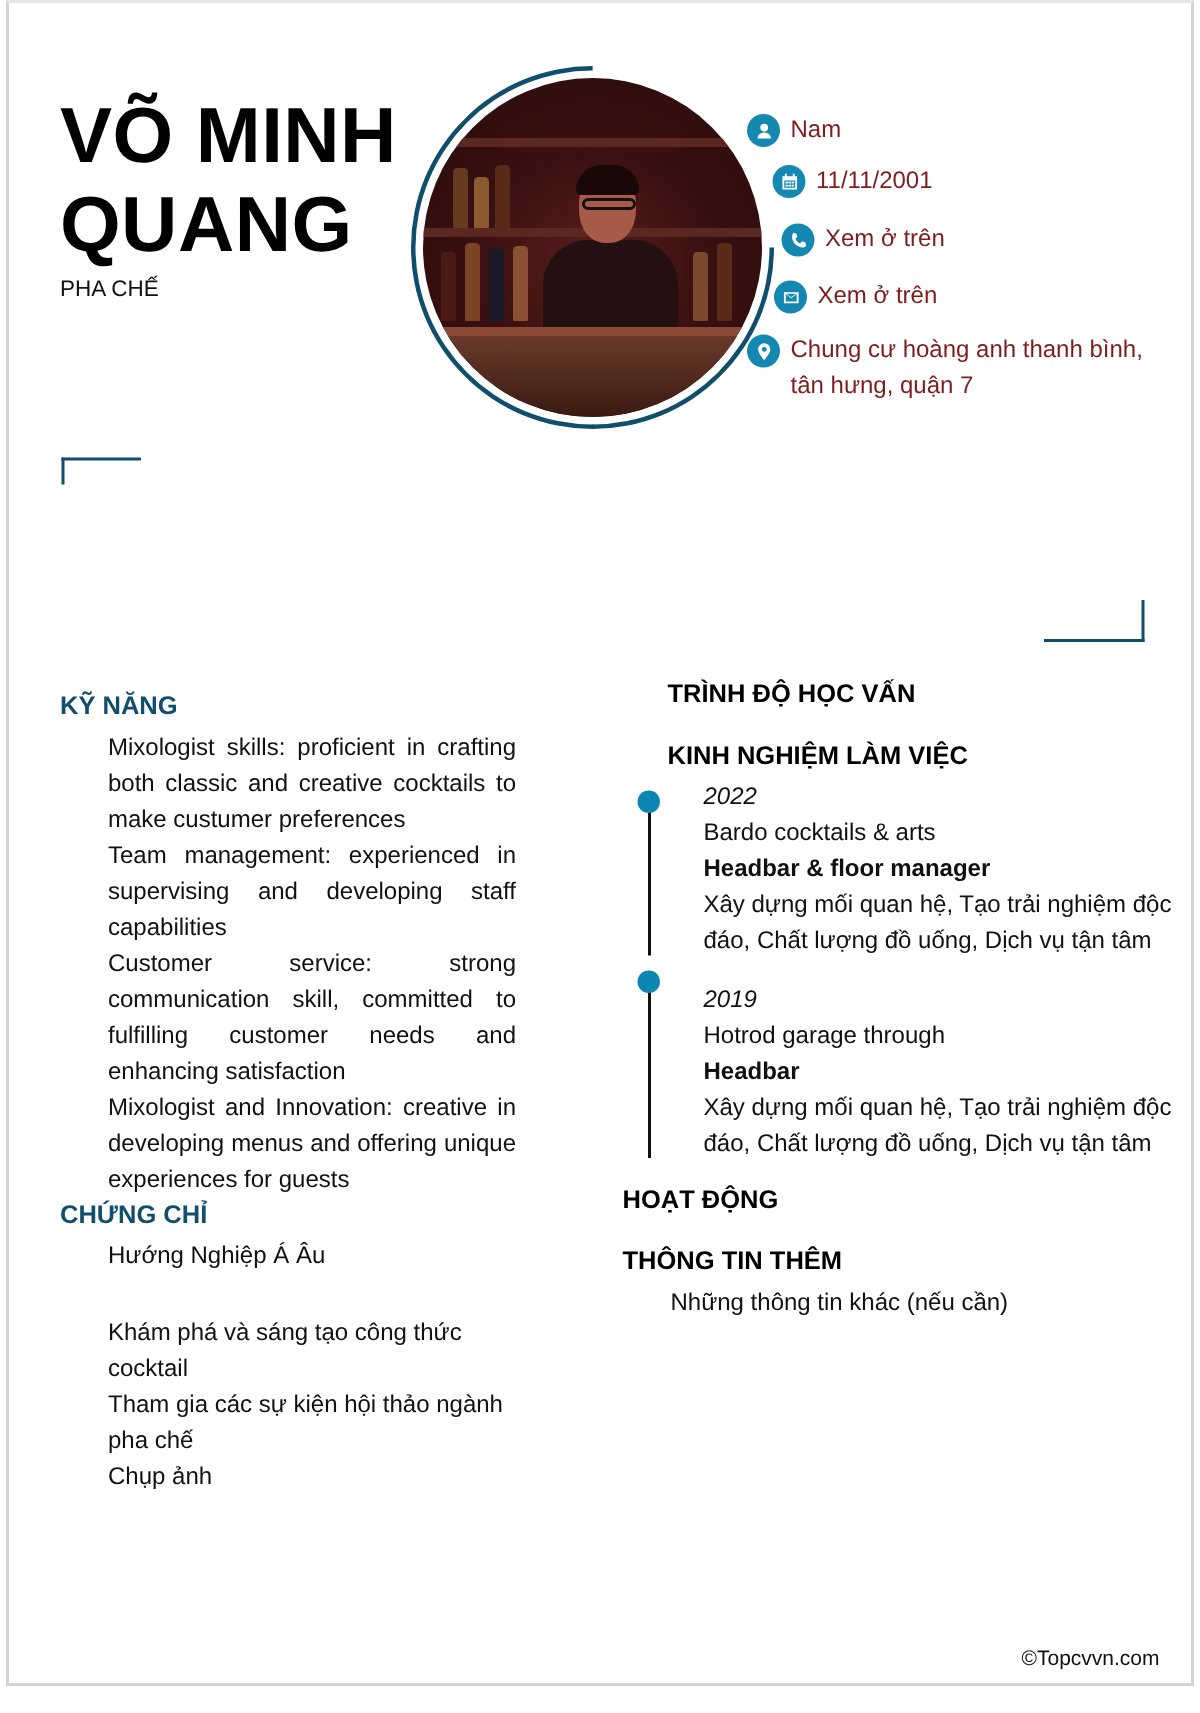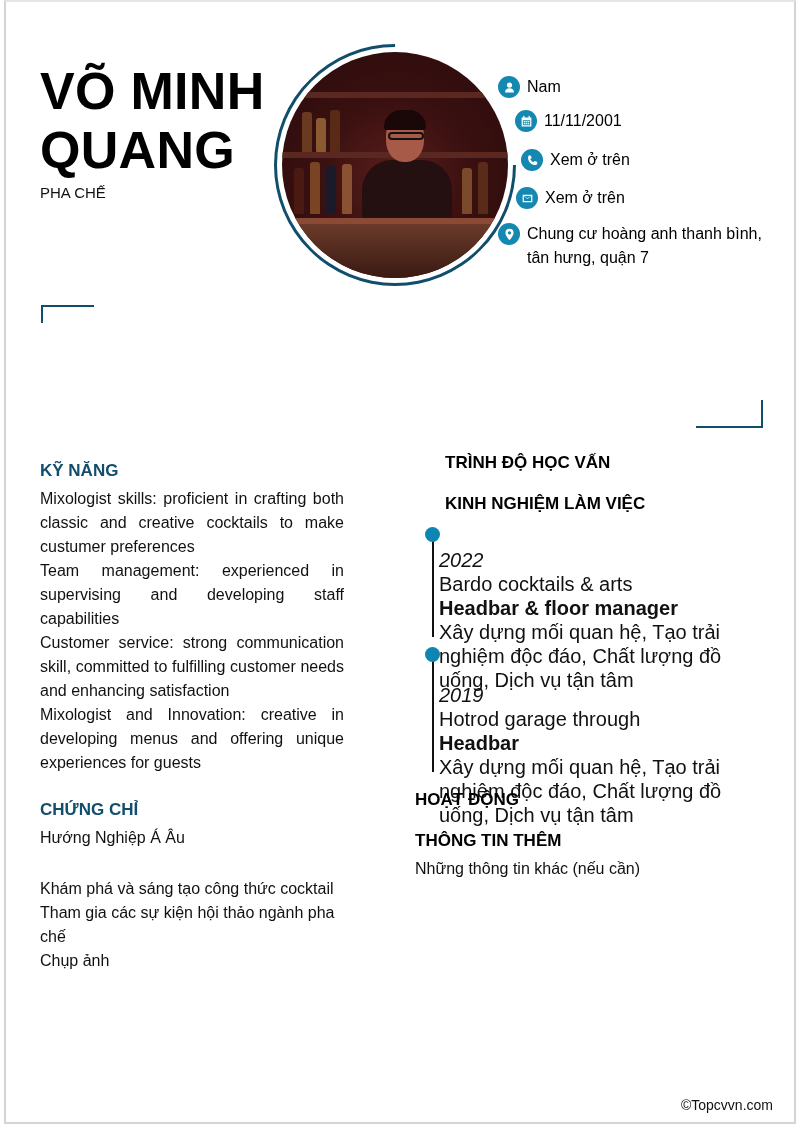--- a/index.html
+++ b/index.html
@@ -19,41 +19,41 @@
     background: radial-gradient(circle at 50% 55%, #5a1e1c 0%, #3a1010 45%, #2a0b0b 100%); }
   .photo .shelf { position: absolute; left: 0; width: 100%; height: 6px; background: #5a2820; }
   .photo .bottle { position: absolute; width: 10px; border-radius: 3px 3px 1px 1px; background: #7a3b2a; }
   .photo .person { position: absolute; left: 80px; top: 62px; width: 90px; height: 140px; }
   .photo .head { position: absolute; left: 24px; top: 0; width: 38px; height: 48px; border-radius: 45%; background: #a85a48; }
   .photo .hair { position: absolute; left: 22px; top: -4px; width: 42px; height: 20px; border-radius: 20px 20px 4px 4px; background: #1a0808; }
   .photo .glasses { position: absolute; left: 26px; top: 18px; width: 36px; height: 8px; border: 2px solid #111; border-radius: 4px; }
   .photo .torso { position: absolute; left: 0; top: 46px; width: 90px; height: 100px; border-radius: 30px 30px 0 0; background: #241010; }
   .photo .jars { position: absolute; left: 0; top: 172px; width: 100%; height: 54px; background: linear-gradient(#6a3a2a, #3a1a12); }
   .photo .counter { position: absolute; left: 0; top: 166px; width: 100%; height: 8px; background: #8a4a36; }
-  .contact { position: absolute; display: flex; align-items: flex-start; font-size: 16px; color: #000000; line-height: 24px; justify-content: flex-end; }
+  .contact { position: absolute; display: flex; align-items: flex-start; font-size: 16px; color: #7f1d1d; line-height: 24px; justify-content: flex-end; }
   .icon-circle { width: 22px; height: 22px; border-radius: 50%; background: #1488b0; display: inline-flex; align-items: center; justify-content: center; margin-right: 7px; flex: 0 0 22px; margin-top: 1px; }
   .icon-circle svg { width: 13px; height: 13px; fill: #fff; }
 
   .objective { position: absolute; left: 65px; top: 308px; width: 675px; font-size: 16px; line-height: 24px; text-align: justify; color: #111; }
   .objective p { margin-bottom: 24px; }
   .bracket-tl { position: absolute; left: 41px; top: 305px; width: 53px; height: 18px; border-left: 2px solid #104e6b; border-top: 2px solid #104e6b; }
   .bracket-br { position: absolute; left: 696px; top: 400px; width: 67px; height: 28px; border-right: 2px solid #104e6b; border-bottom: 2px solid #104e6b; }
   .objective-clip { position: absolute; left: 60px; top: 304px; width: 690px; height: 124px; overflow: hidden; }
 
   .left-col { position: absolute; left: 40px; width: 304px; }
   .sec-title-blue { font-size: 17px; font-weight: 700; color: #124d6b; line-height: 24px; }
-  .body-text { font-size: 16px; line-height: 24px; color: #111; }
+  .body-text { font-size: 16px; line-height: 24px; color: #111; margin-left: 32px; }
   .justify { text-align: justify; }
 
   .right-col { position: absolute; width: 360px; }
   .sec-title-black { font-size: 17px; font-weight: 700; color: #000; line-height: 24px; }
 
   .timeline { position: absolute; left: 432px; width: 2px; background: #111; }
   .dot { position: absolute; width: 15px; height: 15px; border-radius: 50%; background: #0e86b3; }
-  .job { position: absolute; left: 439px; width: 320px; font-size: 20px; line-height: 24px; color: #111; margin-top: 28px; }
+  .job { position: absolute; left: 469px; width: 320px; font-size: 16px; line-height: 24px; color: #111; }
   .job .year { font-style: italic; }
   .job .role { font-weight: 700; }
 
   .footer { position: absolute; right: 27px; top: 1097px; font-size: 14px; color: #111; }
 </style>
 </head>
 <body>
 
 <div class="page"></div>
 

